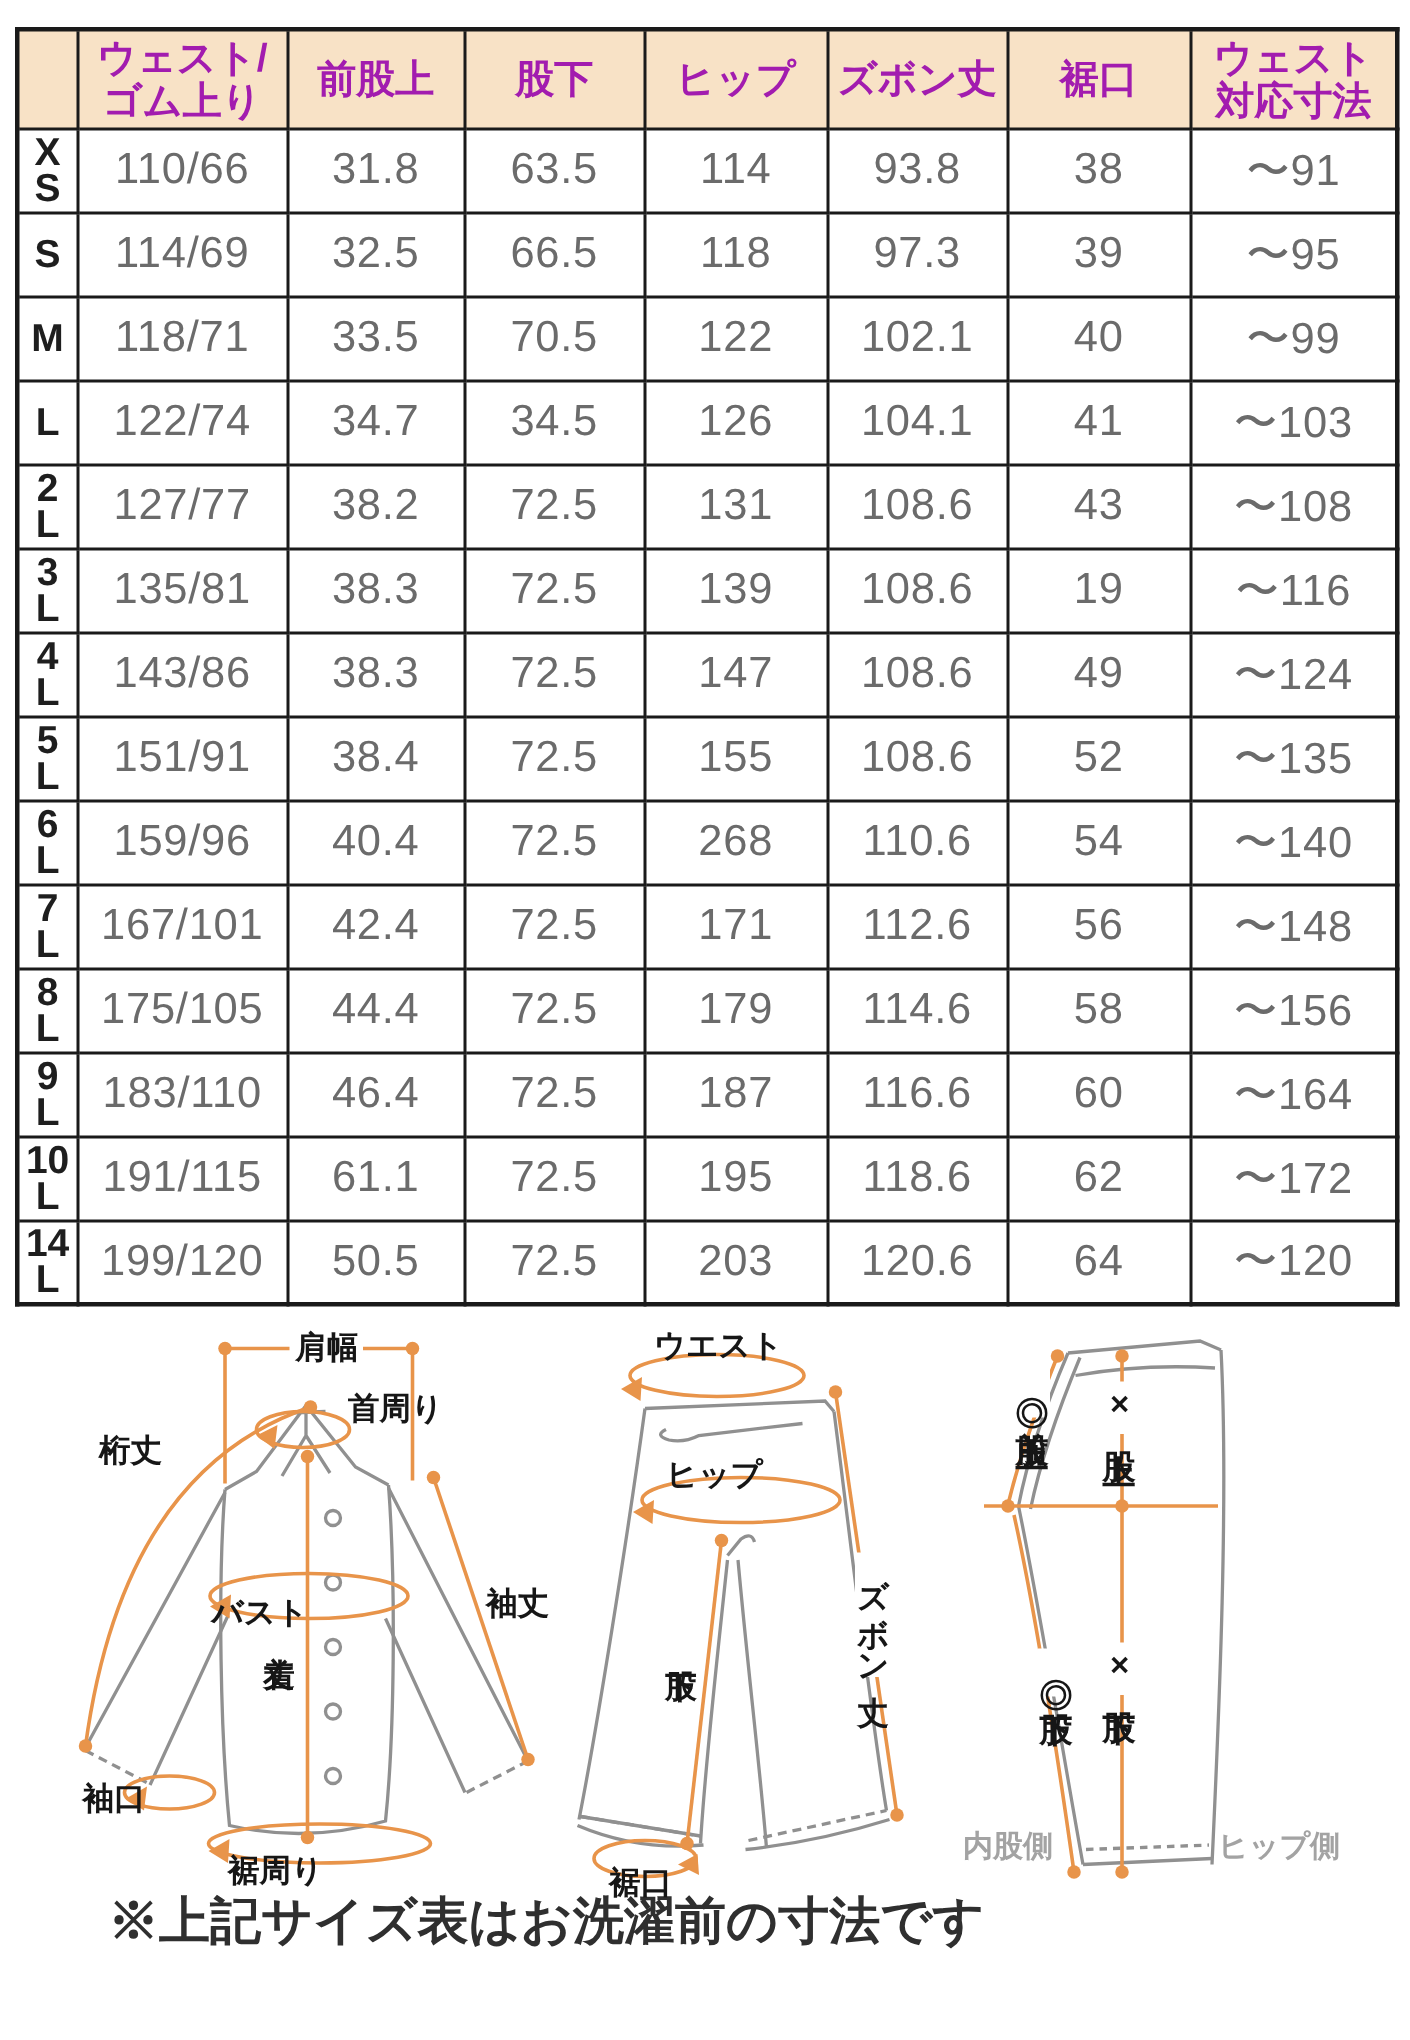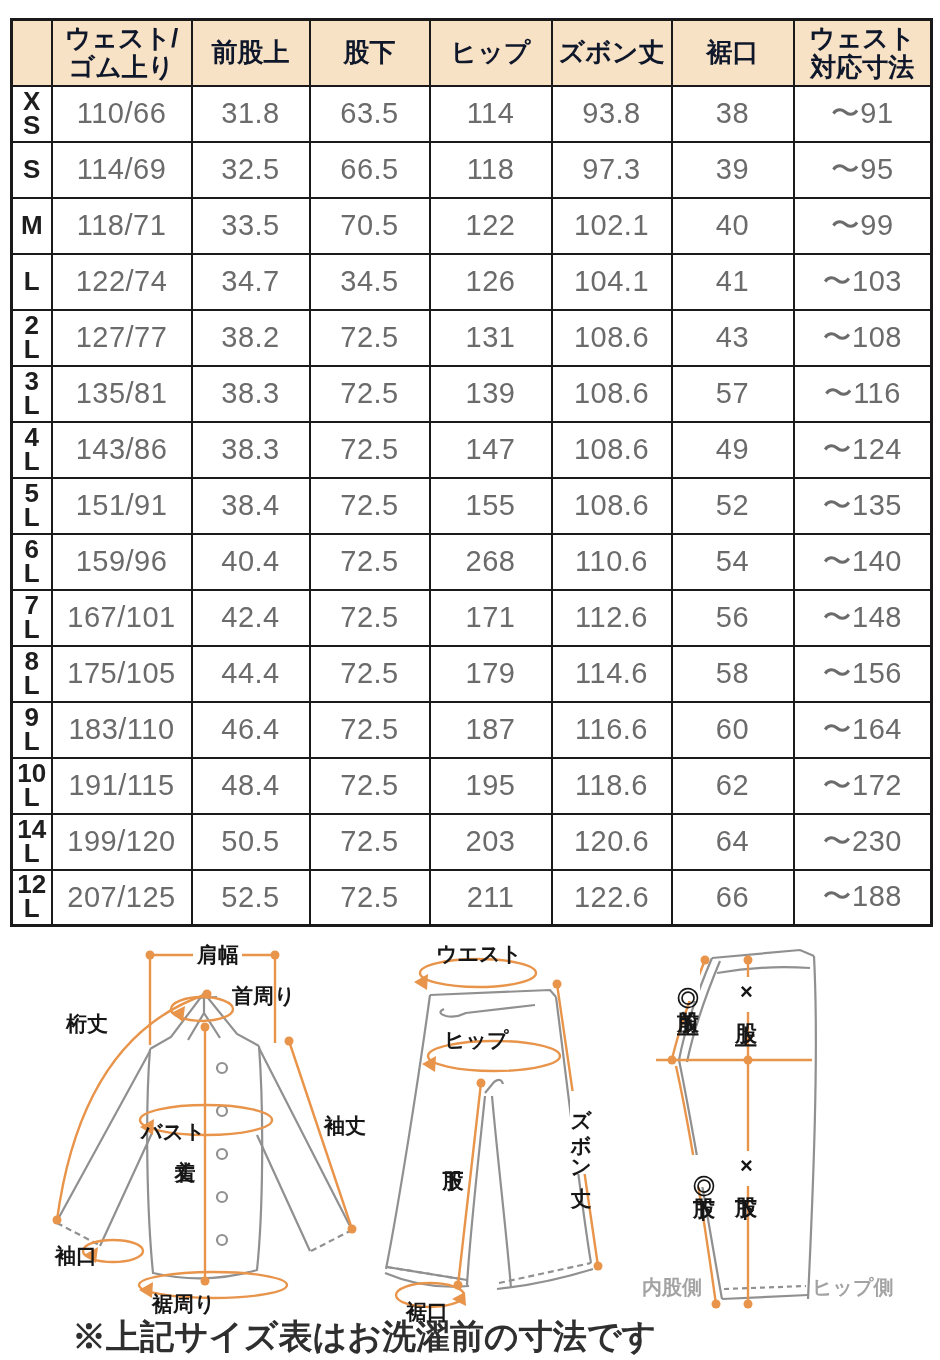--- a/index.html
+++ b/index.html
@@ -21,21 +21,21 @@
   .size-table th, .size-table td {
     border: 2px solid #1a1a1a;
     text-align: center;
     vertical-align: middle;
     white-space: pre-line;
     padding: 0 2px;
   }
   .size-table thead tr { height: 66px; }
   .size-table thead th {
     background: #f8e2c6;
-    color: #0f172a;
+    color: #a21caf;
     font-size: 26px;
     font-weight: 600;
     line-height: 1.12;
   }
   .size-table tbody tr { height: 56px; }
   .size-table tbody th {
     background: #ffffff;
     color: #1e1e1e;
     font-size: 26px;
     font-weight: 600;
@@ -172,21 +172,21 @@
           <td>〜108</td>
         </tr>
         <tr>
           <th>3
 L</th>
           <td>135/81</td>
           <td>38.3</td>
           <td>72.5</td>
           <td>139</td>
           <td>108.6</td>
-          <td>57</td>
+          <td>19</td>
           <td>〜116</td>
         </tr>
         <tr>
           <th>4
 L</th>
           <td>143/86</td>
           <td>38.3</td>
           <td>72.5</td>
           <td>147</td>
           <td>108.6</td>
@@ -245,48 +245,37 @@
           <td>72.5</td>
           <td>187</td>
           <td>116.6</td>
           <td>60</td>
           <td>〜164</td>
         </tr>
         <tr>
           <th>10
 L</th>
           <td>191/115</td>
-          <td>48.4</td>
+          <td>61.1</td>
           <td>72.5</td>
           <td>195</td>
           <td>118.6</td>
           <td>62</td>
           <td>〜172</td>
         </tr>
         <tr>
           <th>14
 L</th>
           <td>199/120</td>
           <td>50.5</td>
           <td>72.5</td>
           <td>203</td>
           <td>120.6</td>
           <td>64</td>
-          <td>〜230</td>
-        </tr>
-        <tr>
-          <th>12
-L</th>
-          <td>207/125</td>
-          <td>52.5</td>
-          <td>72.5</td>
-          <td>211</td>
-          <td>122.6</td>
-          <td>66</td>
-          <td>〜188</td>
+          <td>〜120</td>
         </tr>
       </tbody>
   </table>
 
   <div class="diagrams">
 
     <div class="diagram" style="width:370px">
       <svg width="370" height="385" viewBox="0 0 370 385">
         <g stroke="#909090" stroke-width="2.2" fill="none">
           <path d="M150,116 C145,180 147,280 153,340 Q205,352 257,337 C263,280 264,180 259,113"></path>

